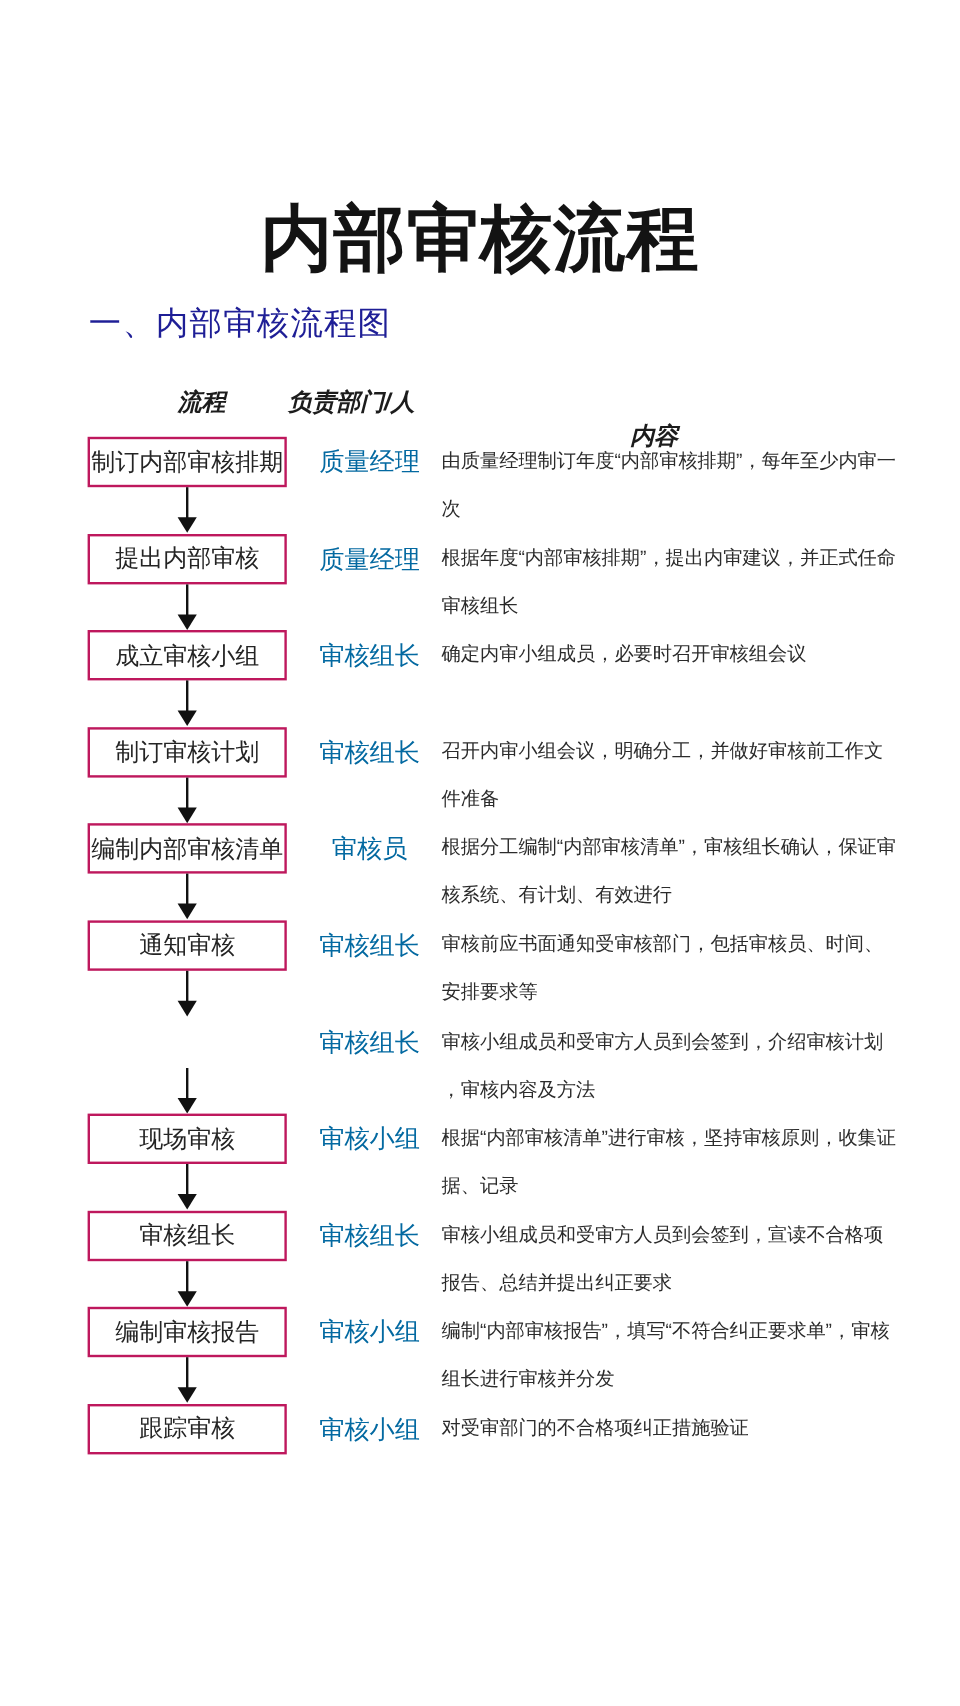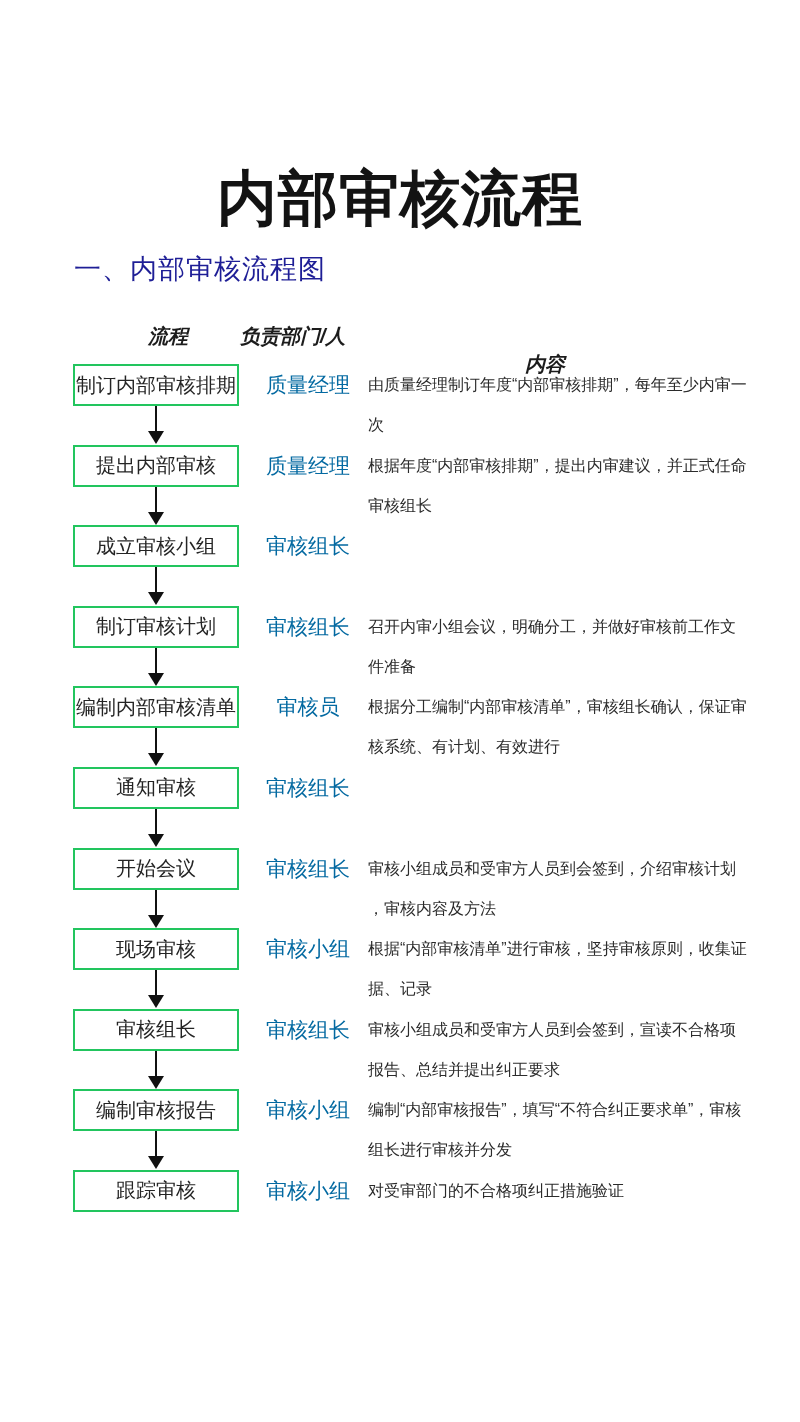--- a/index.html
+++ b/index.html
@@ -60,21 +60,21 @@
   .flow-row {
     position: relative;
     height: 80.6px;
   }
   .flow-box {
     position: absolute;
     left: 73px;
     top: 0;
     width: 162px;
     height: 38px;
-    border: 2px solid #22c55e;
+    border: 2px solid #be185d;
     background: #ffffff;
     display: flex;
     align-items: center;
     justify-content: center;
     font-size: 20px;
     color: #242424;
     white-space: nowrap;
   }
   .arrow {
     position: absolute;
@@ -167,20 +167,21 @@
 
     <div class="flow-row">
       <div class="flow-box">
         <span>成立审核小组</span>
       </div>
       <div class="arrow">
           <span class="arrow-line"></span>
           <span class="arrow-head"></span>
         </div>
       <div class="flow-owner">审核组长</div>
+      <div class="flow-desc">确定内审小组成员，必要时召开审核组会议</div>
     </div>
 
     <div class="flow-row">
       <div class="flow-box">
         <span>制订审核计划</span>
       </div>
       <div class="arrow">
           <span class="arrow-line"></span>
           <span class="arrow-head"></span>
         </div>
@@ -202,26 +203,24 @@
 
     <div class="flow-row">
       <div class="flow-box">
         <span>通知审核</span>
       </div>
       <div class="arrow">
           <span class="arrow-line"></span>
           <span class="arrow-head"></span>
         </div>
       <div class="flow-owner">审核组长</div>
-    </div>
-
-    <div class="flow-row">
-      <div class="flow-box">
-        <span>开始会议</span>
-      </div>
+      <div class="flow-desc">审核前应书面通知受审核部门，包括审核员、时间、安排要求等</div>
+    </div>
+
+    <div class="flow-row">
       <div class="arrow">
           <span class="arrow-line"></span>
           <span class="arrow-head"></span>
         </div>
       <div class="flow-owner">审核组长</div>
       <div class="flow-desc">审核小组成员和受审方人员到会签到，介绍审核计划，审核内容及方法</div>
     </div>
 
     <div class="flow-row">
       <div class="flow-box">

